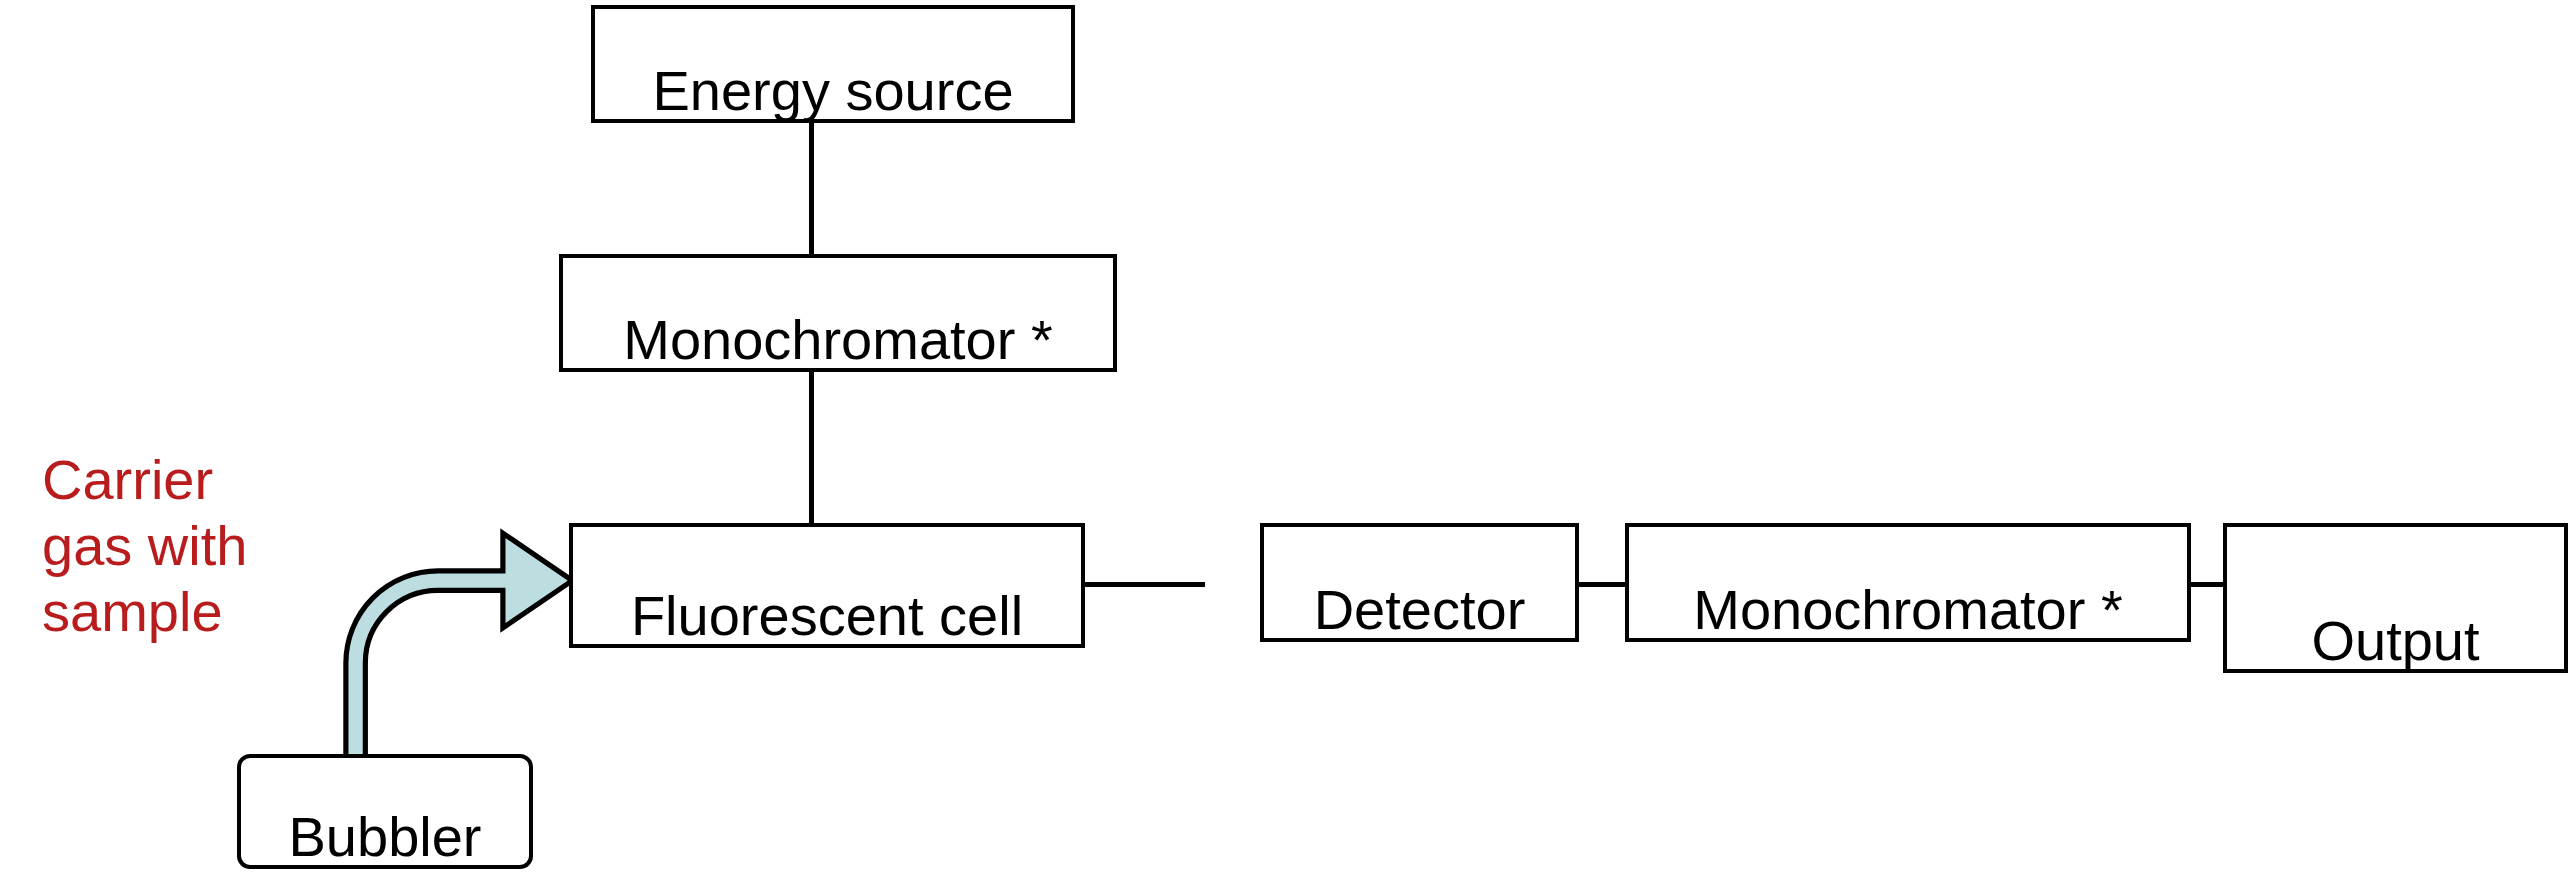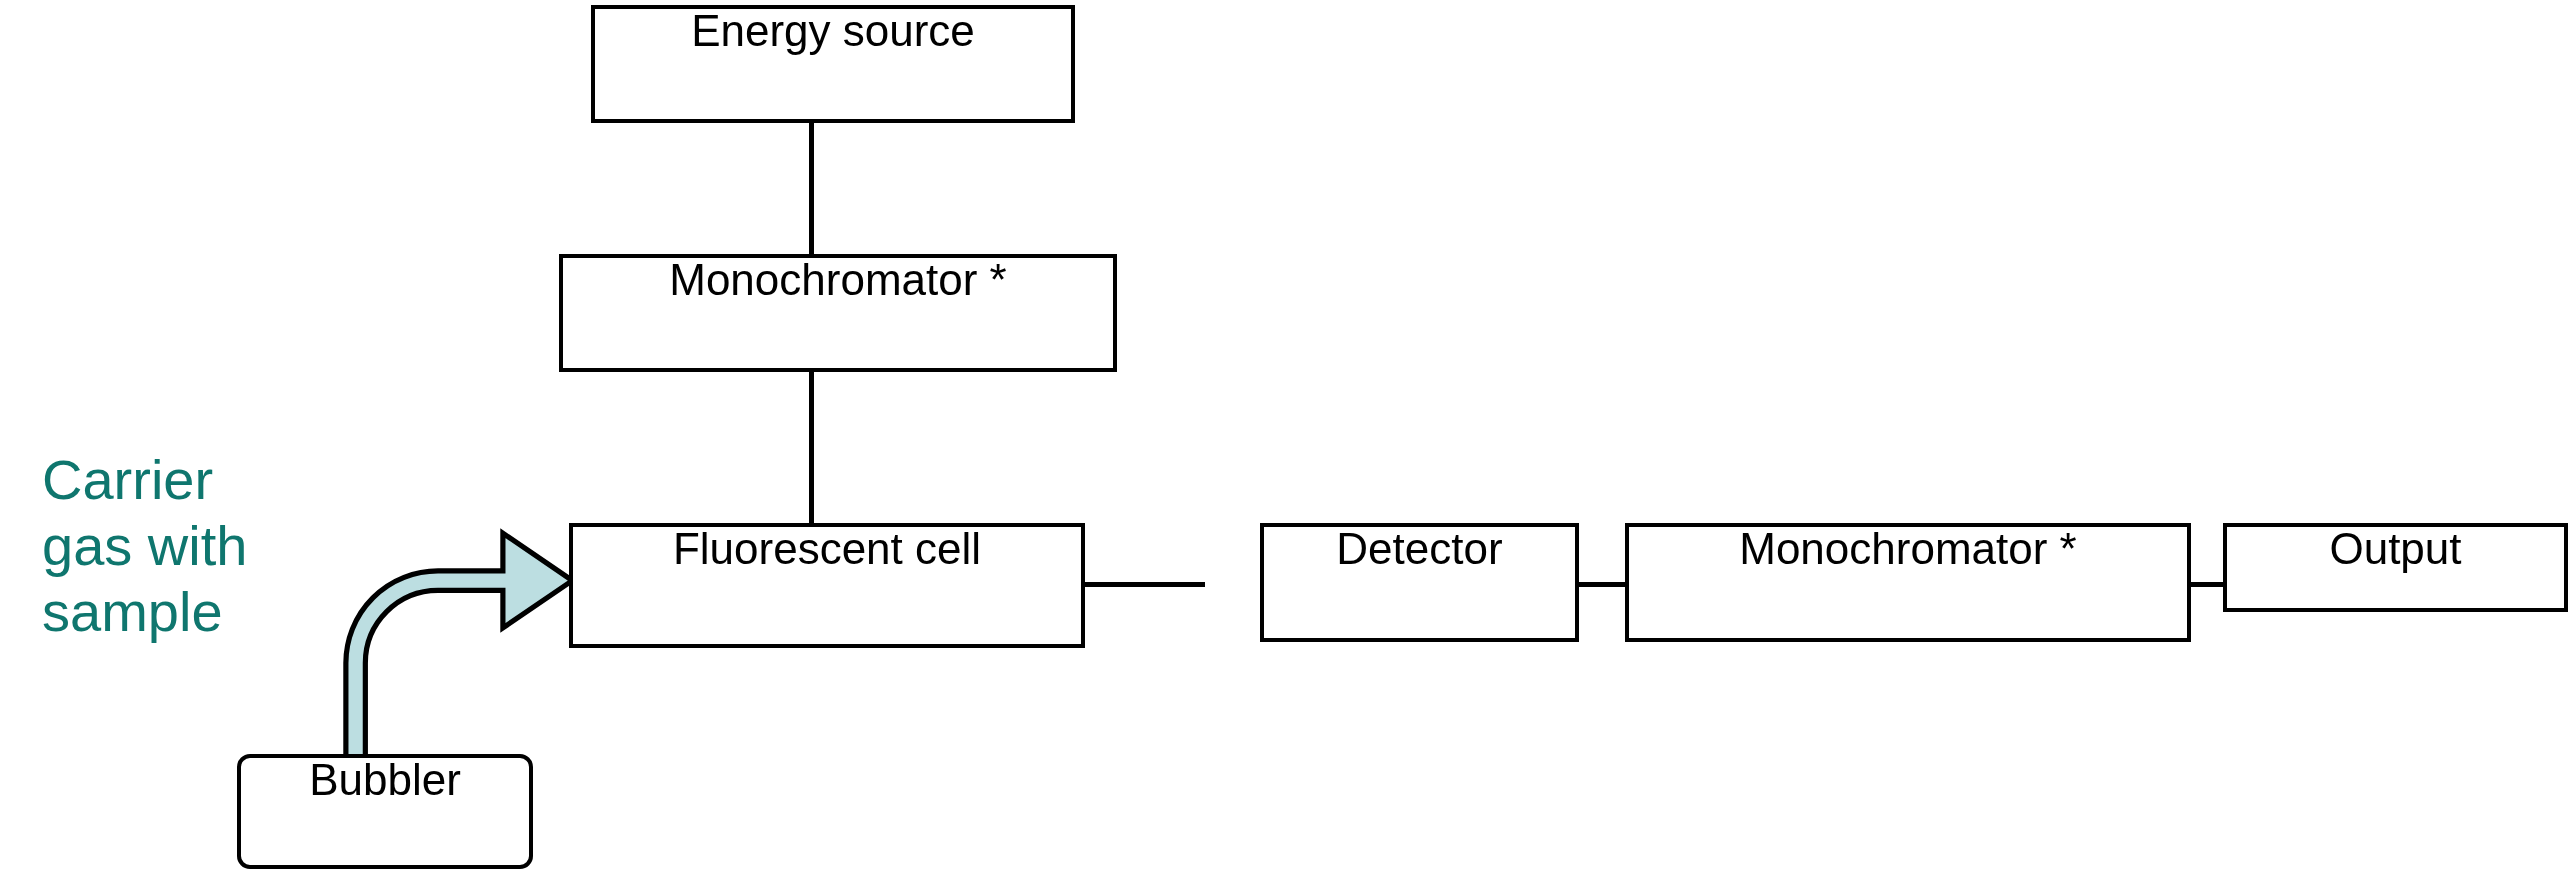--- a/index.html
+++ b/index.html
@@ -14,43 +14,43 @@
     background: #ffffff;
     overflow: hidden;
     font-family: "Liberation Sans", "DejaVu Sans", sans-serif;
   }
   .box {
     position: absolute;
     box-sizing: border-box;
     border: 4.5px solid #000000;
     background: #ffffff;
     display: flex;
-    align-items: flex-start;
+    align-items: flex-end;
     justify-content: center;
     color: #000000;
-    font-size: 44px;
+    font-size: 56px;
     line-height: 1;
     white-space: nowrap;
     z-index: 3;
   }
   .connector-v {
     position: absolute;
     background: #000000;
     width: 4.5px;
     z-index: 1;
   }
   .connector-h {
     position: absolute;
     background: #000000;
     height: 4.5px;
     z-index: 1;
   }
   .free-label {
     position: absolute;
-    color: #0f766e;
+    color: #b91c1c;
     font-size: 56px;
     line-height: 1.18;
     white-space: pre-line;
     z-index: 3;
   }
   #flow-arrow {
     position: absolute;
     left: 305px;
     top: 493px;
     width: 279px;
@@ -86,21 +86,21 @@
   </div>
 
   <div class="connector-h" style="left:1518px; top:582px; width:110px;"></div>
 
   <div class="box" style="left:1625px; top:523px; width:566px; height:119px;">
     <span>Monochromator *</span>
   </div>
 
   <div class="connector-h" style="left:2188px; top:582px; width:39px;"></div>
 
-  <div class="box" style="left:2223px; top:523px; width:345px; height:89px;">
+  <div class="box" style="left:2223px; top:523px; width:345px; height:150px;">
     <span>Output</span>
   </div>
 
   <div class="box" style="left:237px; top:754px; width:296px; height:115px;border-radius:13px;">
     <span>Bubbler</span>
   </div>
 
   <div class="free-label" style="left:42px; top:447px;">Carrier
 gas with
 sample</div>

